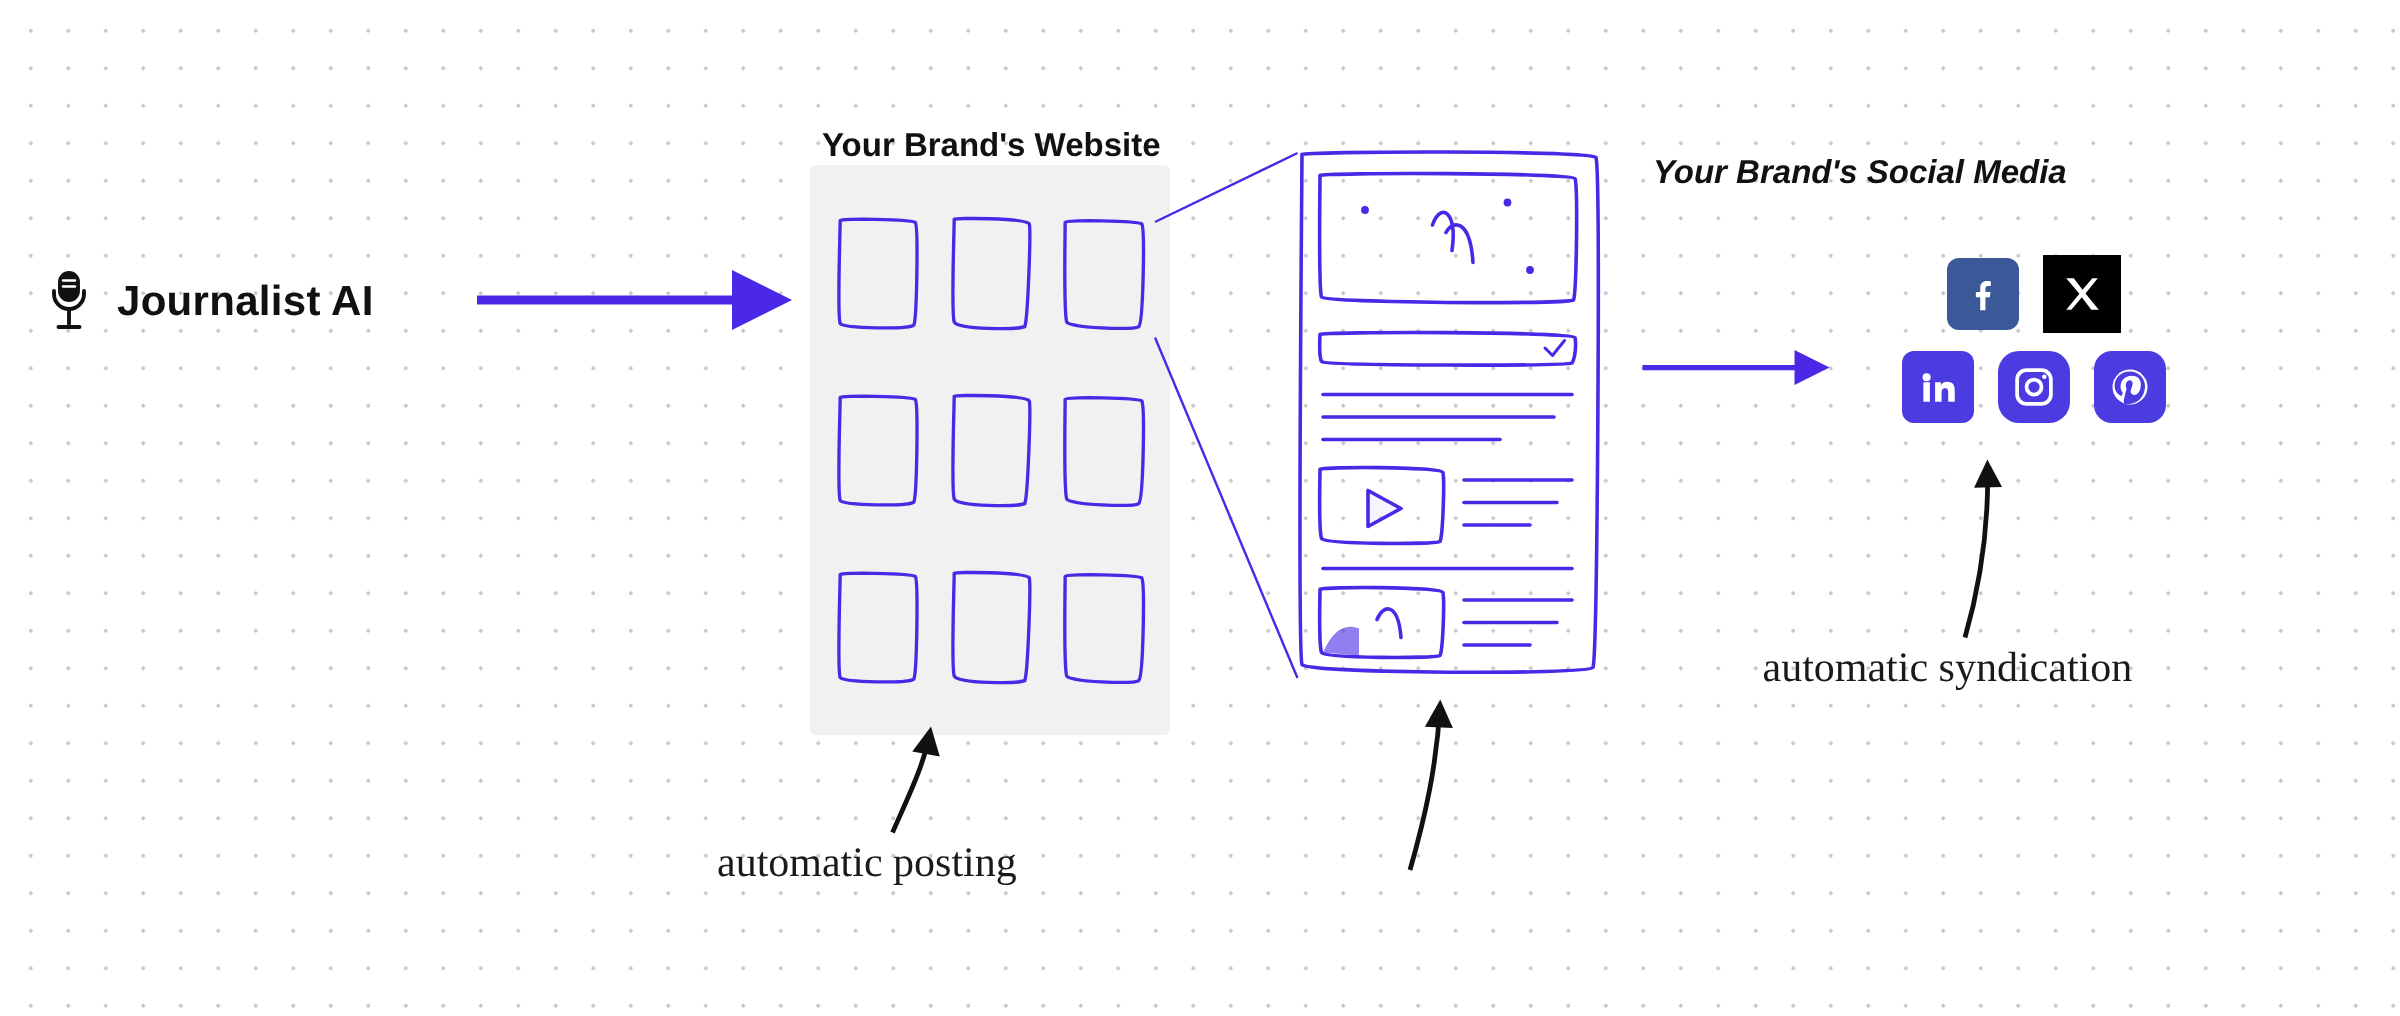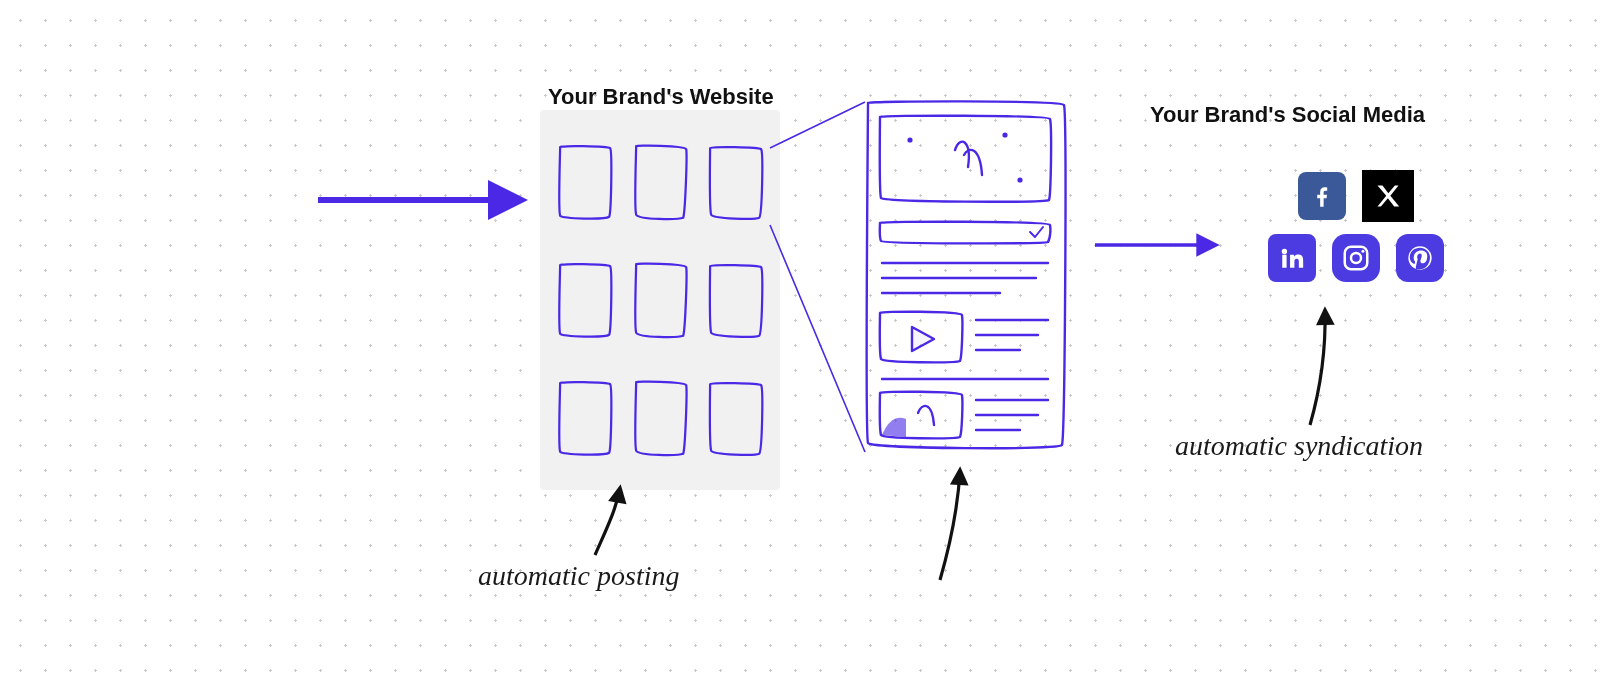--- a/index.html
+++ b/index.html
@@ -84,31 +84,45 @@
   .sicon.li { background: #4b3be0; }
   .sicon.ig { background: #4b3be0; border-radius: 14px; }
   .sicon.pin{ background: #4b3be0; border-radius: 12px; }
 
   
   .handwritten {
     position: absolute;
     font-family: "Comic Sans MS", "Bradley Hand", "Segoe Script", cursive;
     font-size: 28px;
     color: #1a1a1a;
-    font-style: italic;
     white-space: nowrap;
   }
 
   .overlay { position: absolute; inset: 0; pointer-events: none; }
 </style>
 </head>
 <body>
 
 <div class="stage">
 
+  <div class="jai">
+    <span class="jai-icon">
+      <svg viewBox="0 0 32 42">
+        <g fill="none" stroke="#111" stroke-width="2.6" stroke-linecap="round">
+          <rect x="10" y="2" width="12" height="18" rx="6" fill="#111"></rect>
+          <line x1="12" y1="7" x2="20" y2="7" stroke="#fff" stroke-width="1.6"></line>
+          <line x1="12" y1="11" x2="20" y2="11" stroke="#fff" stroke-width="1.6"></line>
+          <path d="M6 14 v2 a10 10 0 0 0 20 0 v-2"></path>
+          <line x1="16" y1="26" x2="16" y2="36"></line>
+          <line x1="9" y1="38" x2="23" y2="38"></line>
+        </g>
+      </svg>
+    </span>
+    <span class="jai-label">Journalist AI</span>
+  </div>
 
   <div class="section-label" style="left:548px; top:84px;">Your Brand's Website</div>
 
   <div class="site-panel">
     <div class="site-grid">
 
       <svg viewBox="0 0 60 80">
           <path d="M6 6 C5 4 52 5 55 7 C57 10 56 70 54 74 C50 77 9 76 6 73 C4 68 6 12 6 6 Z" fill="none" stroke="#4b28e6" stroke-width="2.2"></path>
         </svg>
       <svg viewBox="0 0 60 80">
@@ -168,21 +182,21 @@
         <path d="M20 298 C19 296 100 296 102 300 C103 306 102 338 100 342 C96 344 24 344 21 340 C19 334 20 302 20 298 Z"></path>
         <path d="M22 340 C28 326 36 320 46 324 L46 342 Z" fill="#4b28e6" fill-opacity="0.6" stroke="none"></path>
         <path d="M58 318 C62 308 72 306 74 330"></path>
         <line x1="116" y1="305" x2="188" y2="305"></line>
         <line x1="116" y1="320" x2="178" y2="320"></line>
         <line x1="116" y1="335" x2="160" y2="335"></line>
       </g>
     </svg>
   </div>
 
-  <div class="section-label" style="left:1150px; top:102px;">Your Brand's Social Media</div>
+  <div class="section-label" style="left:1102px; top:102px;font-style:italic;">Your Brand's Social Media</div>
 
   <div class="social-block">
     <div class="social-row">
       <span class="sicon fb">
         <svg width="26" height="26" viewBox="0 0 24 24">
             <path fill="#fff" d="M13.5 22v-8h2.7l.4-3.2h-3.1V8.7c0-.9.3-1.6 1.7-1.6h1.6V4.2C16.5 4.1 15.5 4 14.4 4 12 4 10.3 5.4 10.3 8.2v2.6H7.6V14h2.7v8h3.2z"></path>
           </svg>
       </span>
       <span class="sicon x">
         <svg width="28" height="28" viewBox="0 0 24 24">

